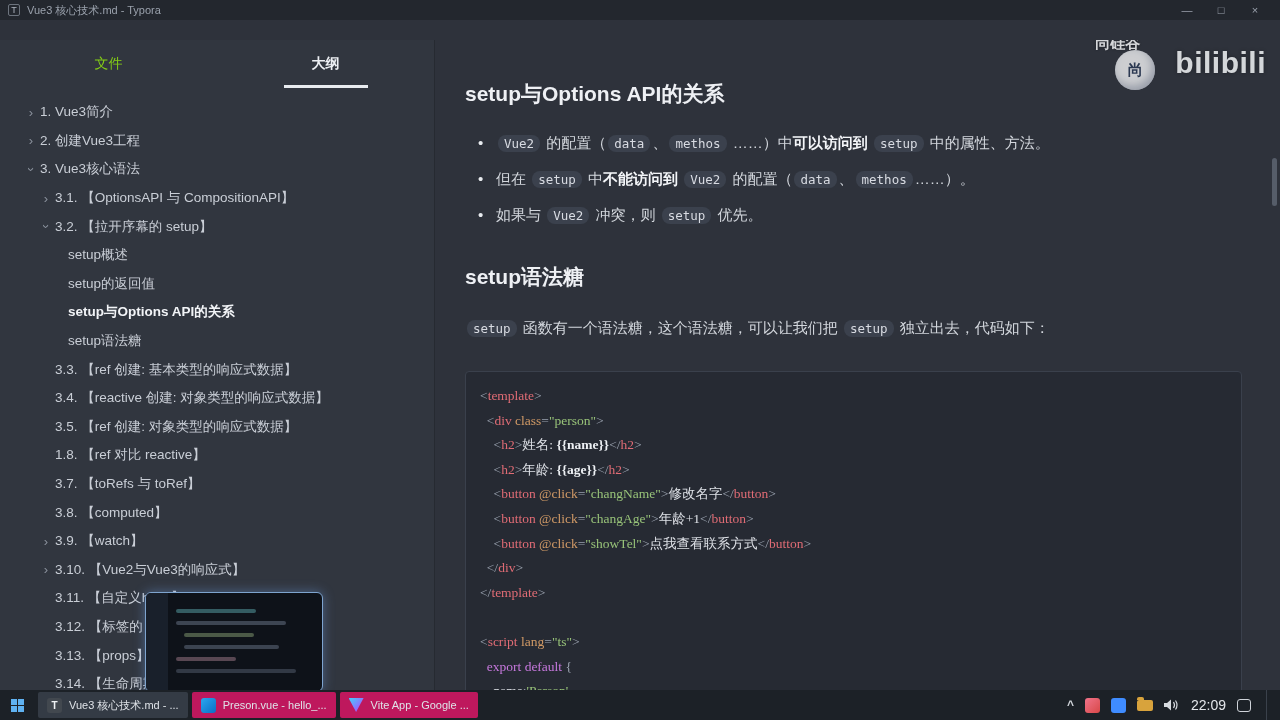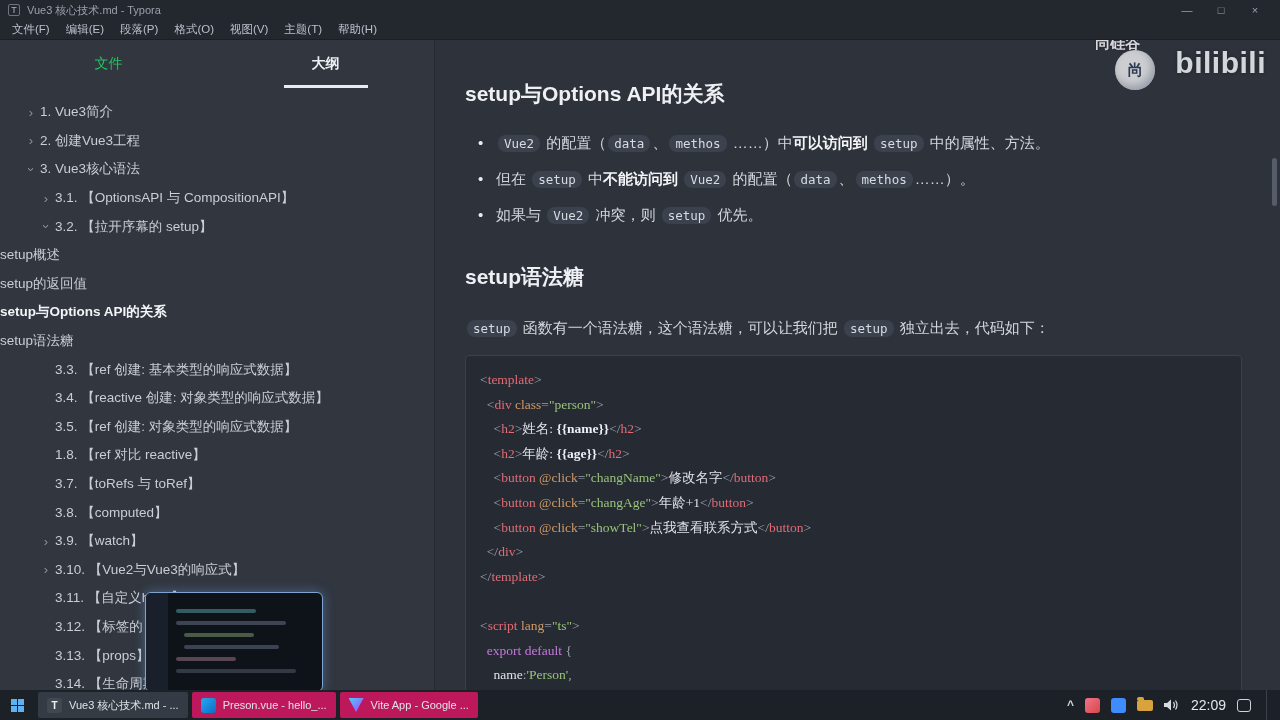--- a/index.html
+++ b/index.html
@@ -21,46 +21,46 @@
   .menu-item { padding:2px 8px; font-size:11.5px; color:#b9c0ca; }
 
   
   .app-region { position:absolute; top:40px; left:0; right:0; bottom:30px; display:flex; }
 
   
   .sidebar { width:435px; background:#31363f; border-right:1px solid #262a31;
     display:flex; flex-direction:column; flex-shrink:0; }
   .sidebar-tabs { height:48px; display:flex; flex-shrink:0; }
   .sb-tab { flex:1; display:flex; flex-direction:column; align-items:center;
-    justify-content:center; position:relative; font-size:14px; color:#22c55e; }
+    justify-content:center; position:relative; font-size:14px; color:#84cc16; }
   .sb-tab.active { color:#eceff3; font-weight:700;align-items:center; }
   .sb-tab .tab-underline { display:none; }
   .sb-tab.active .tab-underline { display:block; position:absolute; bottom:0;
     width:84px; height:3px; background:#e8ebef; }
   .outline { flex:1; overflow:hidden; padding-top:10px; }
   .outline-item { height:28.6px; display:flex; align-items:center; font-size:13.5px;
     color:#c9ced6; white-space:nowrap; }
   .outline-item.lvl1 { padding-left:40px; }
   .outline-item.lvl2 { padding-left:55px; }
-  .outline-item.lvl3 { }
+  .outline-item.lvl3 { padding-left:68px; }
   .outline-item.bold { color:#f2f4f7; font-weight:700; }
   .chev { width:18px; margin-left:-18px; text-align:center; color:#8a919c;
     font-size:13px; flex-shrink:0; }
   .chev.down { transform:rotate(90deg); }
 
   
   .content { flex:1; position:relative; background:#2e323b; overflow:hidden;
     padding:40px 38px 0 30px; }
   h2.doc-h { font-size:21px; font-weight:700; color:#eef0f4; }
   .h1-main { margin-bottom:24px; }
   .h2-sub { margin-top:36px; margin-bottom:26px; }
   .bullets { padding-left:13px; }
   .bullet { display:flex; margin-bottom:13px; font-size:15px; color:#d3d7dd; line-height:22px; }
   .bullet .dot { width:18px; flex-shrink:0; color:#e8ebef; }
-  .para { font-size:15px; color:#d3d7dd; line-height:22px; margin-bottom:15px; }
+  .para { font-size:15px; color:#d3d7dd; line-height:22px; margin-bottom:31px; }
   .seg-plain { color:#d3d7dd; }
   .seg-bold { color:#f4f6f9; font-weight:700; }
   .seg-code { font-family:"DejaVu Sans Mono",monospace; font-size:12.5px;
     background:#3b414d; color:#d8dbe2; padding:1px 6px; border-radius:8px; margin:0 2px; }
 
   
   .codeblock { background:#262a33; border:1px solid #3a404c; border-radius:4px;
     padding:12px 14px; height:420px; overflow:hidden;
     font-family:"DejaVu Sans Mono",monospace; font-size:13.5px; line-height:24.6px; }
   .code-line { white-space:pre; min-height:24.6px;font-family:Liberation Serif, serif; }
@@ -143,29 +143,20 @@
   <div class="titlebar">
     <div class="app-tile">T</div>
     <span>Vue3 核心技术.md - Typora</span>
     <div class="win-controls">
       <div class="win-btn">—</div>
       <div class="win-btn">□</div>
       <div class="win-btn">×</div>
     </div>
   </div>
 
-  <div class="menubar">
-      <div class="menu-item">文件(F)</div>
-      <div class="menu-item">编辑(E)</div>
-      <div class="menu-item">段落(P)</div>
-      <div class="menu-item">格式(O)</div>
-      <div class="menu-item">视图(V)</div>
-      <div class="menu-item">主题(T)</div>
-      <div class="menu-item">帮助(H)</div>
-    </div>
 
   <div class="app-region">
 
     <div class="sidebar">
       <div class="sidebar-tabs">
           <div class="sb-tab">
             <span>文件</span>
           </div>
           <div class="sb-tab active">
             <span>大纲</span>

